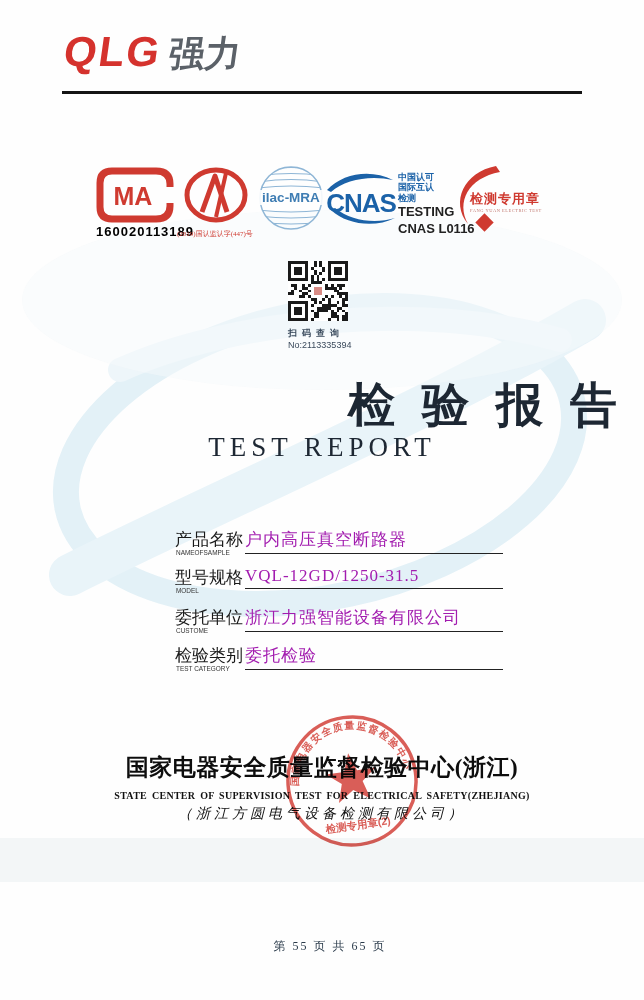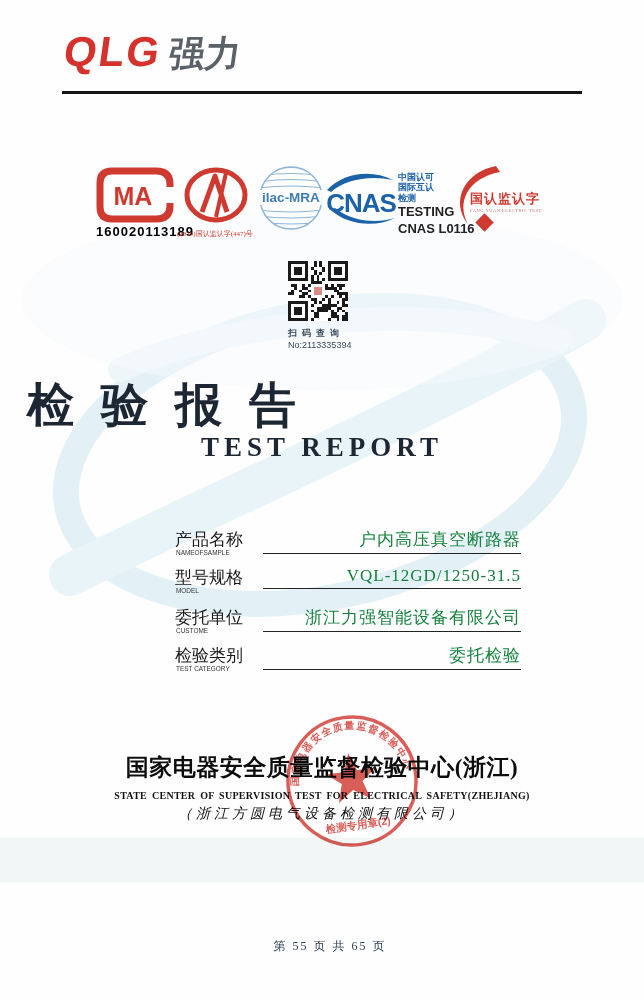--- a/index.html
+++ b/index.html
@@ -27,34 +27,34 @@
   .fy-text{position:absolute;left:470px;top:190px;}
   .fy-text .zh{font-size:13px;font-weight:bold;color:#cf3a30;letter-spacing:1px;}
   .fy-text .en{font-size:4.5px;color:#c27a72;letter-spacing:.5px;}
 
   
   .qr-block{position:absolute;left:288px;top:261px;width:84px;text-align:left;}
   .qr-cap{margin-top:2px;font-size:9px;font-weight:bold;color:#3a4a5c;letter-spacing:5px;}
   .qr-num{font-size:9px;color:#3a4a5c;font-family:"Liberation Sans",sans-serif;}
 
   
-  .title-zh{position:absolute;left:0;right:0;top:374px;text-align:left;font-size:47px;
+  .title-zh{position:absolute;left:0;right:0;top:374px;text-align:right;font-size:47px;
             font-weight:bold;letter-spacing:27px;text-indent:27px;color:#1d2733;}
   .title-en{position:absolute;left:0;right:0;top:432px;text-align:center;font-size:27px;
-            font-weight:bold;letter-spacing:5px;color:#1d2733;}
+            font-weight:normal;letter-spacing:5px;color:#1d2733;}
 
   
   .fields{position:absolute;left:175px;top:528px;width:330px;}
   .field-row{position:relative;height:38px;}
   .field-row.gap{height:40px;}
   .lab{position:absolute;left:0;top:0;font-size:17px;color:#191919;white-space:nowrap;}
   .lab-en{position:absolute;left:1px;top:21px;font-family:"Liberation Sans",sans-serif;
           font-size:7px;color:#333;transform:scaleX(.92);transform-origin:left;white-space:nowrap;}
-  .vline{position:absolute;left:88px;top:0;width:258px;border-bottom:1.5px solid #222;
-         text-align:right;font-size:17px;color:#15803d;letter-spacing:1px;padding-bottom:2px;white-space:nowrap;}
+  .vline{position:absolute;left:70px;top:0;width:258px;border-bottom:1.5px solid #222;
+         text-align:left;font-size:17px;color:#a21caf;letter-spacing:1px;padding-bottom:2px;white-space:nowrap;}
 
   
   .org{position:absolute;left:0;right:0;top:752px;text-align:center;}
   .org .zh{font-size:23px;font-weight:bold;color:#0d0d0d;letter-spacing:.5px;}
   .org .en{font-size:10px;font-weight:bold;color:#111;margin-top:7px;letter-spacing:.3px;word-spacing:2px;}
   .org .sub{font-size:14px;color:#111;margin-top:4px;letter-spacing:4px;font-style:italic;}
 
   
   .stamp{position:absolute;left:277px;top:703px;width:150px;height:160px;
          mix-blend-mode:multiply;opacity:.85;}
@@ -130,21 +130,21 @@
       <div class="zh">检测</div>
       <div class="en">TESTING</div>
       <div class="en">CNAS L0116</div>
     </div>
 
     <svg class="logo" style="left:448px;top:164px" width="70" height="72" viewBox="0 0 70 72">
       <path d="M48 2 C 16 8, 2 38, 20 60 C 8 38, 20 14, 52 8 Z" fill="#cf3a30"></path>
       <rect x="30" y="52" width="13" height="13" transform="rotate(45 36.5 58.5)" fill="#cf3a30"></rect>
     </svg>
     <div class="fy-text">
-      <div class="zh">国认监认字</div>
+      <div class="zh">检测专用章</div>
       <div class="en">FANG YUAN ELECTRIC TEST</div>
     </div>
 
     <div class="qr-block">
       <svg width="60" height="60" viewBox="0 0 21 21" shape-rendering="crispEdges">
           <rect x="0" y="0" width="21" height="21" fill="#ffffff"></rect>
           <rect x="9" y="0" width="1" height="1" fill="#1a1a1a"></rect>
           <rect x="11" y="0" width="1" height="1" fill="#1a1a1a"></rect>
           <rect x="9" y="1" width="1" height="1" fill="#1a1a1a"></rect>
           <rect x="11" y="1" width="1" height="1" fill="#1a1a1a"></rect>

